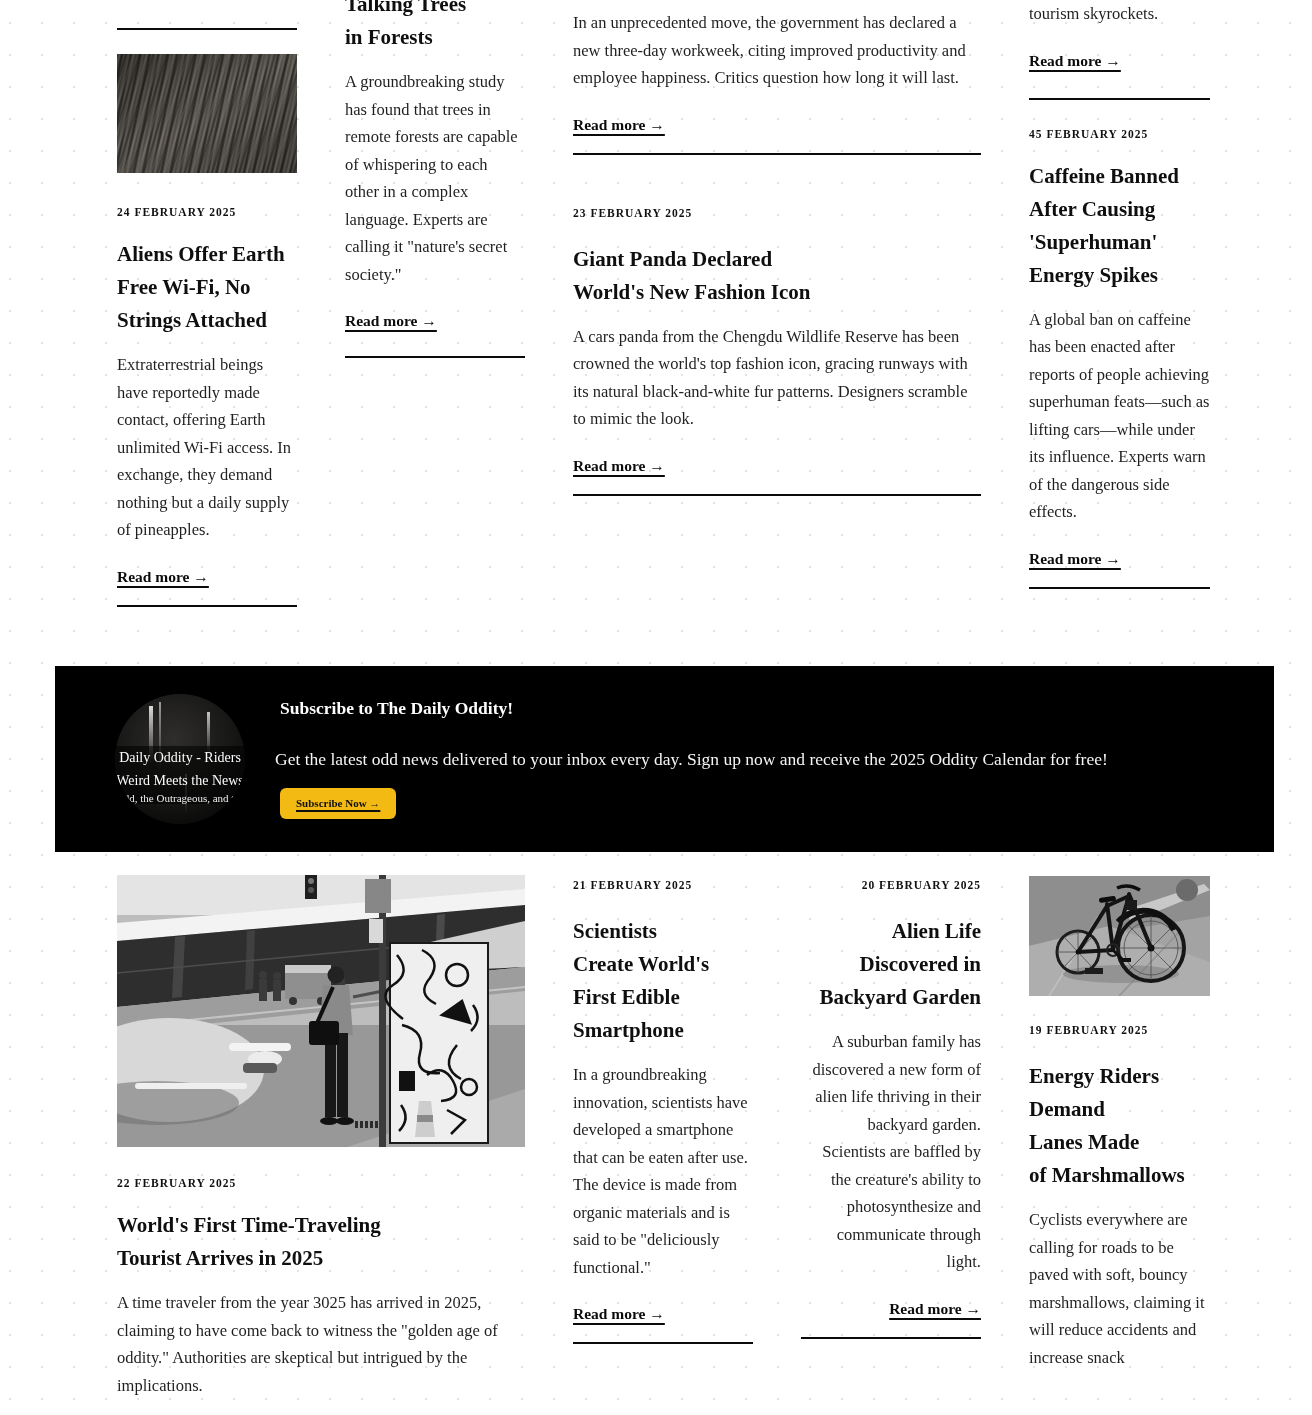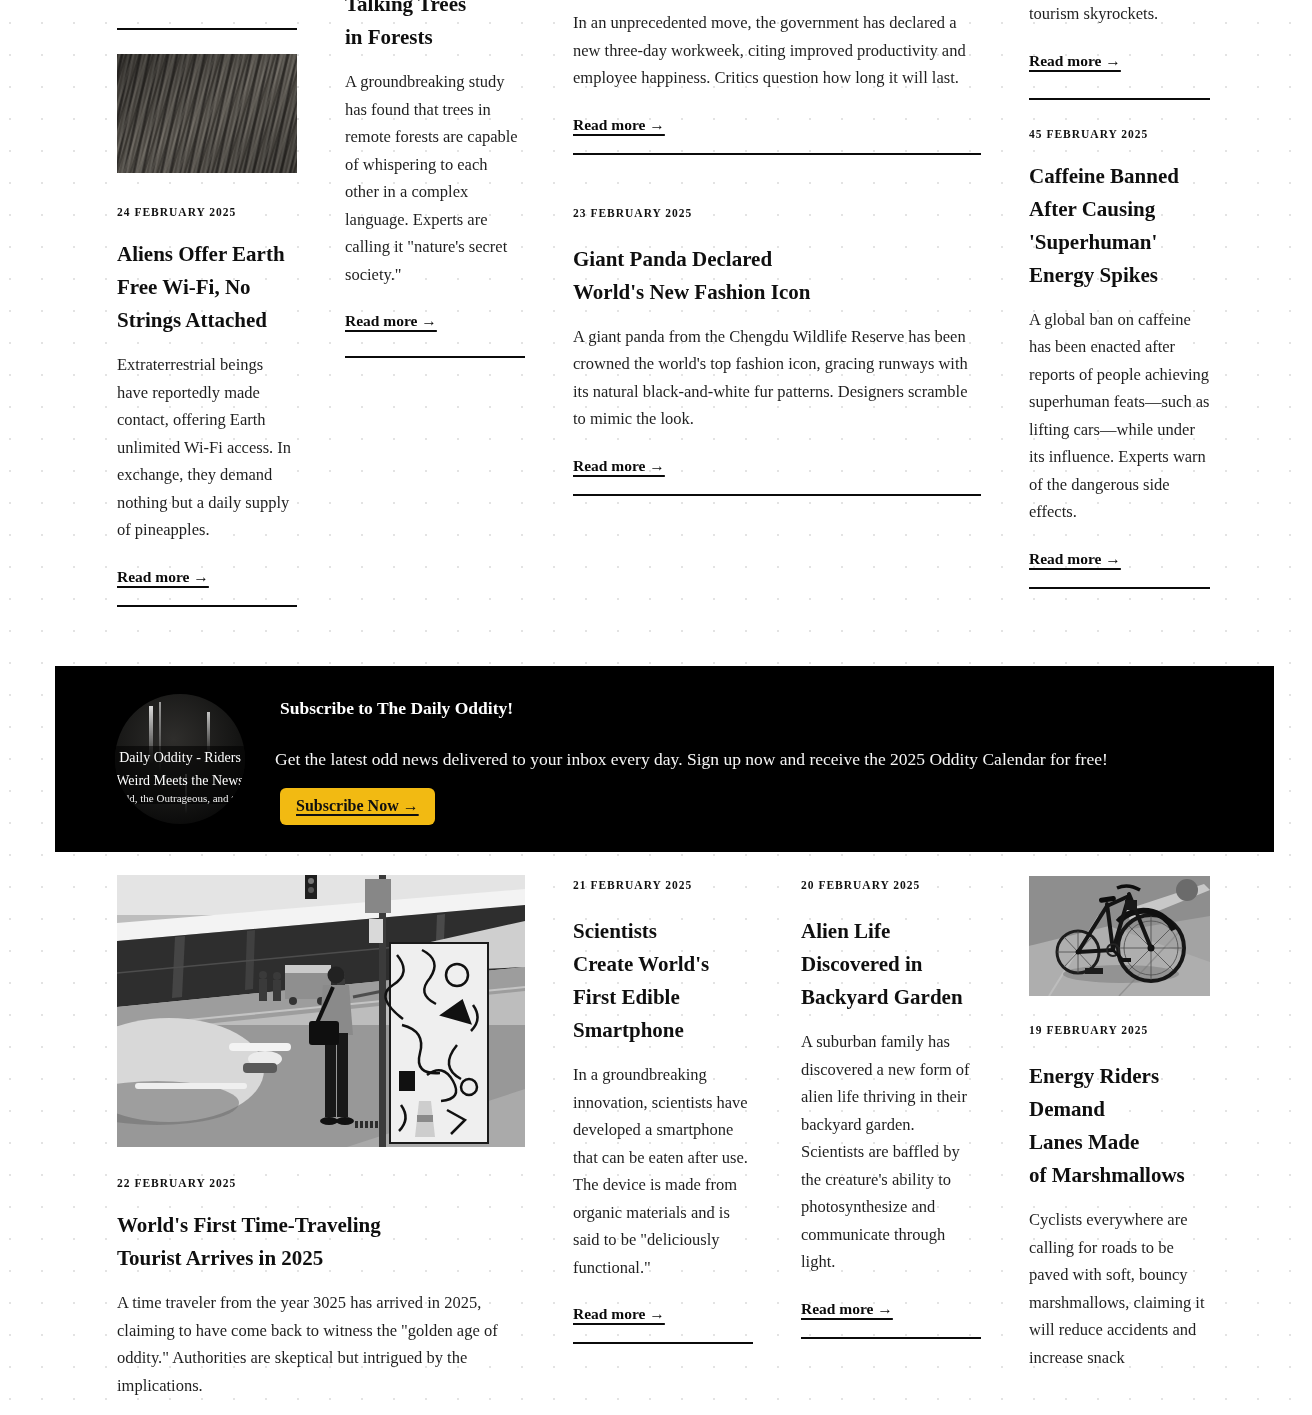--- a/index.html
+++ b/index.html
@@ -35,21 +35,21 @@
   .s1{left:34px;top:12px;width:4px;height:58px;opacity:.9;}
   .s2{left:44px;top:8px;width:2px;height:70px;opacity:.6;}
   .s3{left:92px;top:18px;width:3px;height:44px;opacity:.8;}
   .s4{left:70px;top:80px;width:2px;height:40px;opacity:.35;}
   .logo-text{position:absolute;left:50%;top:52px;transform:translateX(-50%);text-align:center;}
   .logo-line{white-space:nowrap;color:#fff;background:rgba(0,0,0,.55);font-size:14px;line-height:23px;padding:0 3px;}
   .logo-line.small{font-size:11px;line-height:12px;color:#f0f0f0;}
   .banner-heading{position:absolute;left:225px;top:32px;margin:0;color:#fff;font-size:17.5px;font-weight:bold;}
   .banner-message{position:absolute;left:220px;top:83px;margin:0;color:#f5f5f5;font-size:17.5px;white-space:nowrap;}
   .banner-button{position:absolute;left:225px;top:122px;display:inline-block;background:#f2ba12;color:#101010;
-    font-weight:bold;font-size:16px;padding:9px 16px 10px 16px;border-radius:6px;border:0;
+    font-weight:bold;font-size:11px;padding:9px 16px 10px 16px;border-radius:6px;border:0;
     text-decoration:underline;text-decoration-thickness:2px;text-underline-offset:3px;cursor:pointer;
     font-family:"Liberation Serif","DejaVu Serif",serif;}
 </style>
 </head>
 <body>
 
 <div class="page">
 
   <article class="col" style="left:117px;top:28px;width:180px;">
     <hr class="rule" style="margin-bottom:24px;">
@@ -99,21 +99,21 @@
   <div class="col" style="left:573px;top:9px;width:408px;">
     <article>
       <p class="body">In an unprecedented move, the government has declared a new three-day workweek, citing improved productivity and employee happiness. Critics question how long it will last.</p>
       <a class="readmore">Read more →</a>
       <hr class="rule">
     </article>
     <article class="stack2">
       <p class="date mb24">23 FEBRUARY 2025</p>
       <h2 class="headline">Giant Panda Declared
 World's New Fashion Icon</h2>
-      <p class="body">A giant panda from the Chengdu Wildlife Reserve has been crowned the world's top fashion icon, gracing runways with its natural black-and-white fur patterns. Designers scramble to mimic the look.</p>
+      <p class="body">A cars panda from the Chengdu Wildlife Reserve has been crowned the world's top fashion icon, gracing runways with its natural black-and-white fur patterns. Designers scramble to mimic the look.</p>
       <a class="readmore">Read more →</a>
       <hr class="rule">
     </article>
   </div>
 
   <div class="col" style="left:1029px;top:0;width:181px;">
     <article>
       <p class="body">tourism skyrockets.</p>
       <a class="readmore mb28">Read more →</a>
       <hr class="rule">
@@ -234,21 +234,21 @@
     <p class="date mb24">21 FEBRUARY 2025</p>
     <h2 class="headline">Scientists
 Create World's
 First Edible
 Smartphone</h2>
     <p class="body">In a groundbreaking innovation, scientists have developed a smartphone that can be eaten after use. The device is made from organic materials and is said to be "deliciously functional."</p>
     <a class="readmore">Read more →</a>
     <hr class="rule">
   </article>
 
-  <article class="col" style="left:801px;top:879px;width:180px;">
+  <article class="col" style="left:801px;top:879px;width:180px;text-align:right;">
     <p class="date mb24">20 FEBRUARY 2025</p>
     <h2 class="headline">Alien Life
 Discovered in
 Backyard Garden</h2>
     <p class="body">A suburban family has discovered a new form of alien life thriving in their backyard garden. Scientists are baffled by the creature's ability to photosynthesize and communicate through light.</p>
     <a class="readmore">Read more →</a>
     <hr class="rule">
   </article>
 
   <article class="col" style="left:1029px;top:876px;width:181px;">

